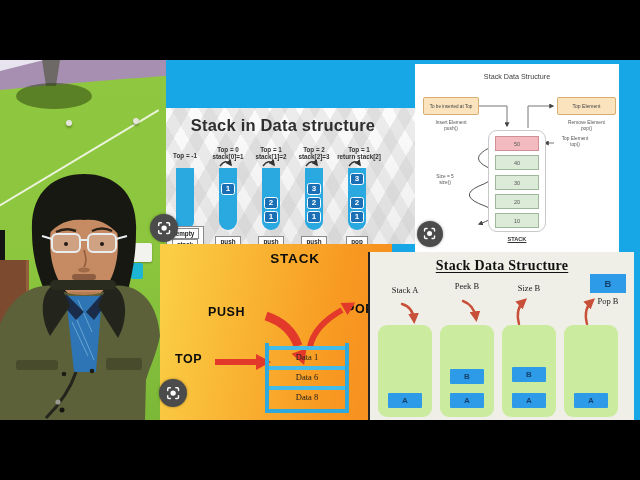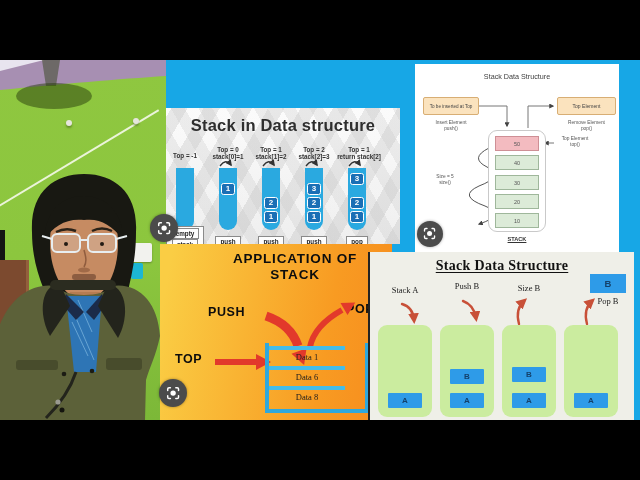--- a/index.html
+++ b/index.html
@@ -29,21 +29,21 @@
           box-shadow:0 1px 2px rgba(0,0,0,.3);}
   .switch-teal{left:131px;top:203px;width:12px;height:16px;background:#1cb6d4;border-radius:2px;}
   .person-svg{left:0;top:0;width:166px;height:360px;}
 
   
   .card-tubes{left:166px;top:108px;width:234px;height:136px;z-index:3;
     background-color:#f2f2f2;
     background-image:
       repeating-linear-gradient(60deg, rgba(198,198,198,.28) 0 12px, rgba(255,255,255,0) 12px 24px),
       repeating-linear-gradient(-60deg, rgba(188,188,188,.30) 0 14px, rgba(255,255,255,.12) 14px 28px),
-      linear-gradient(180deg,#fbfbfb,#ececec);}
+      linear-gradient(180deg,#fbfbfb,#ececec); padding-left: 36px;}
   .ct-title{left:0;top:8px;width:234px;text-align:center;font-size:16.5px;font-weight:bold;
             color:#2e2e2e;letter-spacing:.2px;}
   .cap{width:44px;text-align:center;font-size:6.3px;font-weight:bold;color:#333;line-height:7px;}
   .tube{width:18px;height:62px;background:#2aa9e0;border-radius:0 0 9px 9px;}
   .sq{width:14px;height:12px;background:#1a6fb5;border:1px solid #fff;border-radius:2.5px;
       box-sizing:border-box;color:#fff;font-size:8px;font-weight:bold;line-height:10px;text-align:center;}
   .tlabel{text-align:center;}
   .tlabel span{display:inline-block;background:#fdfdfd;border:1px solid #8a8a8a;
       font-size:6.3px;font-weight:bold;color:#222;line-height:7px;padding:1px 4px;}
 
@@ -63,21 +63,21 @@
   .frow.green{background:#dcebd8;border:1px solid #9fb79b;}
   .cf-stacklabel{left:73px;top:172px;width:58px;text-align:center;font-size:5.6px;font-weight:bold;
        color:#333;text-decoration:underline;}
 
   
   .card-app{left:160px;top:244px;width:232px;height:176px;z-index:5;
             background:linear-gradient(100deg,#facd44 5%,#f89b22 70%,#f68b1e 100%);}
   .ca-title{left:38px;top:7px;width:194px;text-align:center;font-size:13.5px;font-weight:800;
             color:#0d0d0d;letter-spacing:.8px;line-height:16px;}
   .big-label{font-size:12.5px;font-weight:800;color:#0d0d0d;letter-spacing:.6px;}
-  .bucket{left:105px;top:99px;width:104px;height:70px;border:4px solid #2fa8dc;border-top:none;
+  .bucket{left:105px;top:99px;width:84px;height:70px;border:4px solid #2fa8dc;border-top:none;
           box-sizing:border-box;}
   .bucket .bar-b{left:0;width:76px;height:3.5px;background:#45bce8;}
   .bucket .drow{left:0;width:76px;text-align:center;font-family:"Liberation Serif",serif;
                 font-size:8.5px;color:#1d1d1d;}
 
   
   .card-ops{left:368px;top:252px;width:266px;height:168px;background:#efefe8;z-index:6;
             border-left:2px solid #232323;box-sizing:border-box;}
   .co-title{left:0;top:6px;width:264px;text-align:center;font-family:"Liberation Serif",serif;
             font-size:14px;font-weight:bold;color:#111;text-decoration:underline;
@@ -274,21 +274,20 @@
     </div>
     <div class="abs subcap" style="left:8px;top:110px;width:44px">
       <div>Size = 5</div>
         <div>size()</div>
     </div>
     <div class="abs cf-stacklabel">STACK</div>
   </div>
 
   <div class="abs card-app">
     <div class="abs ca-title">
-      <div>APPLICATION OF</div>
         <div>STACK</div>
     </div>
     <div class="abs big-label" style="left:48px;top:61px">PUSH</div>
     <div class="abs big-label" style="left:186px;top:58px">POP</div>
     <div class="abs big-label" style="left:15px;top:108px">TOP</div>
 
     <svg class="abs" style="left:0;top:0;width:232px;height:176px">
       <g fill="#e2392b">
         <path d="M55 115 H96 V121 H55 Z"></path>
         <polygon points="96,110 111,118 96,126"></polygon>
@@ -307,21 +306,21 @@
       <div class="abs bar-b" style="top:43px"></div>
       <div class="abs drow" style="top:49px">Data 8</div>
     </div>
   </div>
 
   <div class="abs card-ops">
     <div class="abs co-title">Stack Data Structure</div>
     <div class="abs floatB">B</div>
 
     <div class="abs opslab" style="left:8px;top:33px;width:54px">Stack A</div>
-    <div class="abs opslab" style="left:70px;top:29px;width:54px">Push B</div>
+    <div class="abs opslab" style="left:70px;top:29px;width:54px">Peek B</div>
     <div class="abs opslab" style="left:132px;top:31px;width:54px">Size B</div>
     <div class="abs opslab" style="left:224px;top:44px;width:28px">Pop B</div>
 
     <svg class="abs" style="left:0;top:0;width:264px;height:168px">
       <defs>
           <marker id="m3" viewBox="0 0 8 8" refX="5" refY="4" markerWidth="4.5" markerHeight="4.5" orient="auto">
         <path d="M0 0 L8 4 L0 8 z" fill="#c85038"></path>
           </marker>
         </defs>
       <g stroke="#c85038" stroke-width="2.4" fill="none" stroke-linecap="round">

